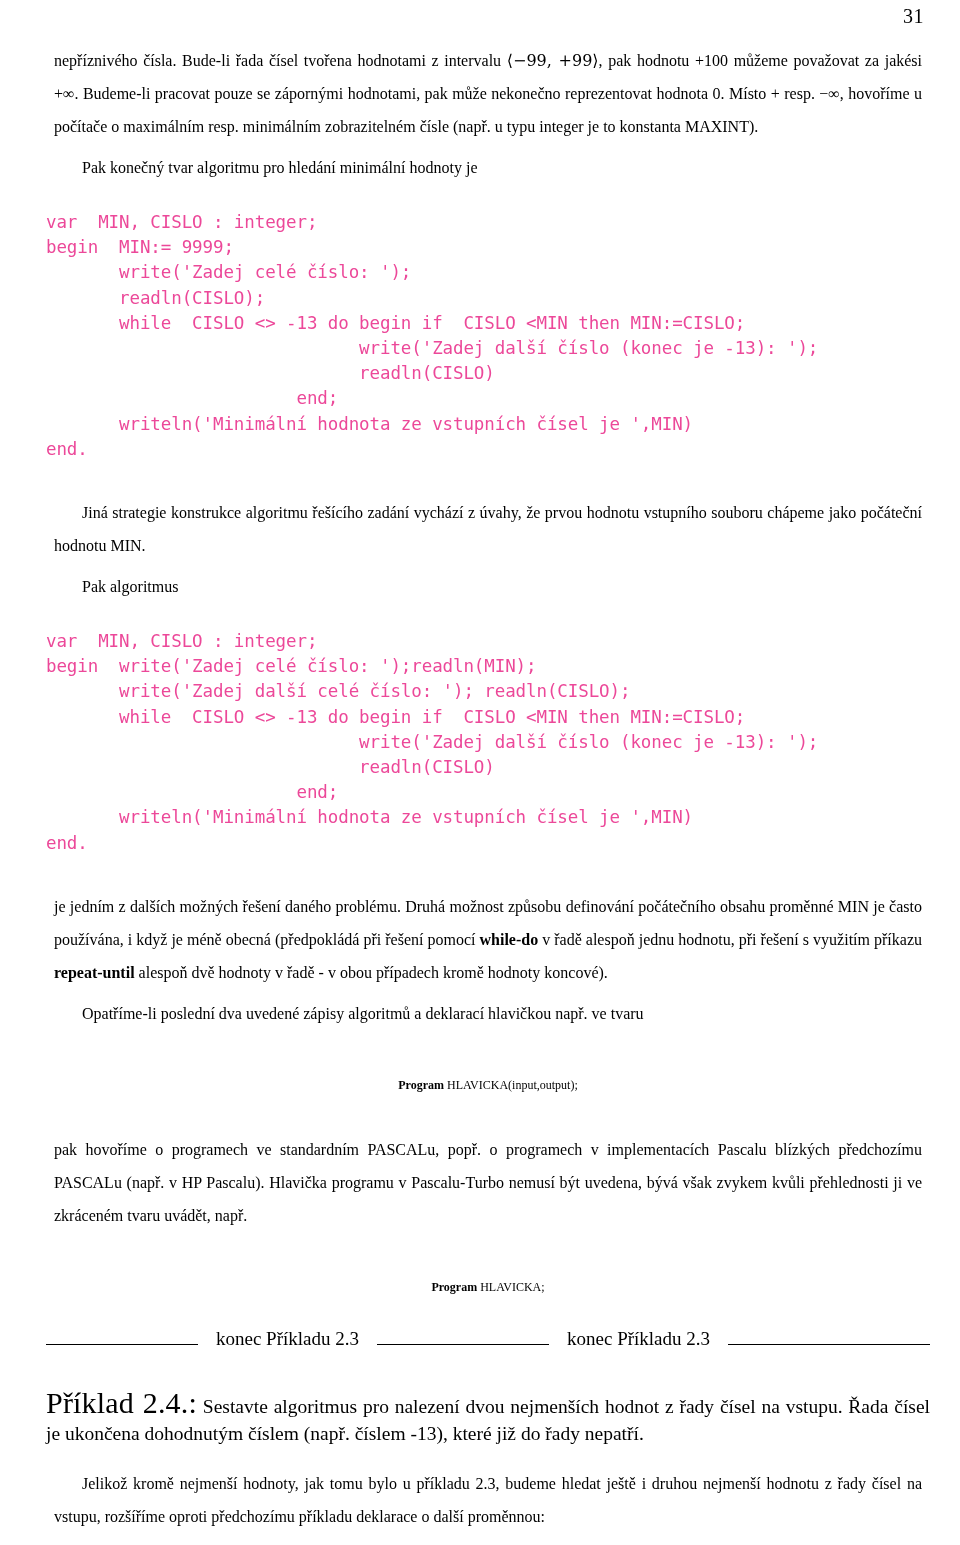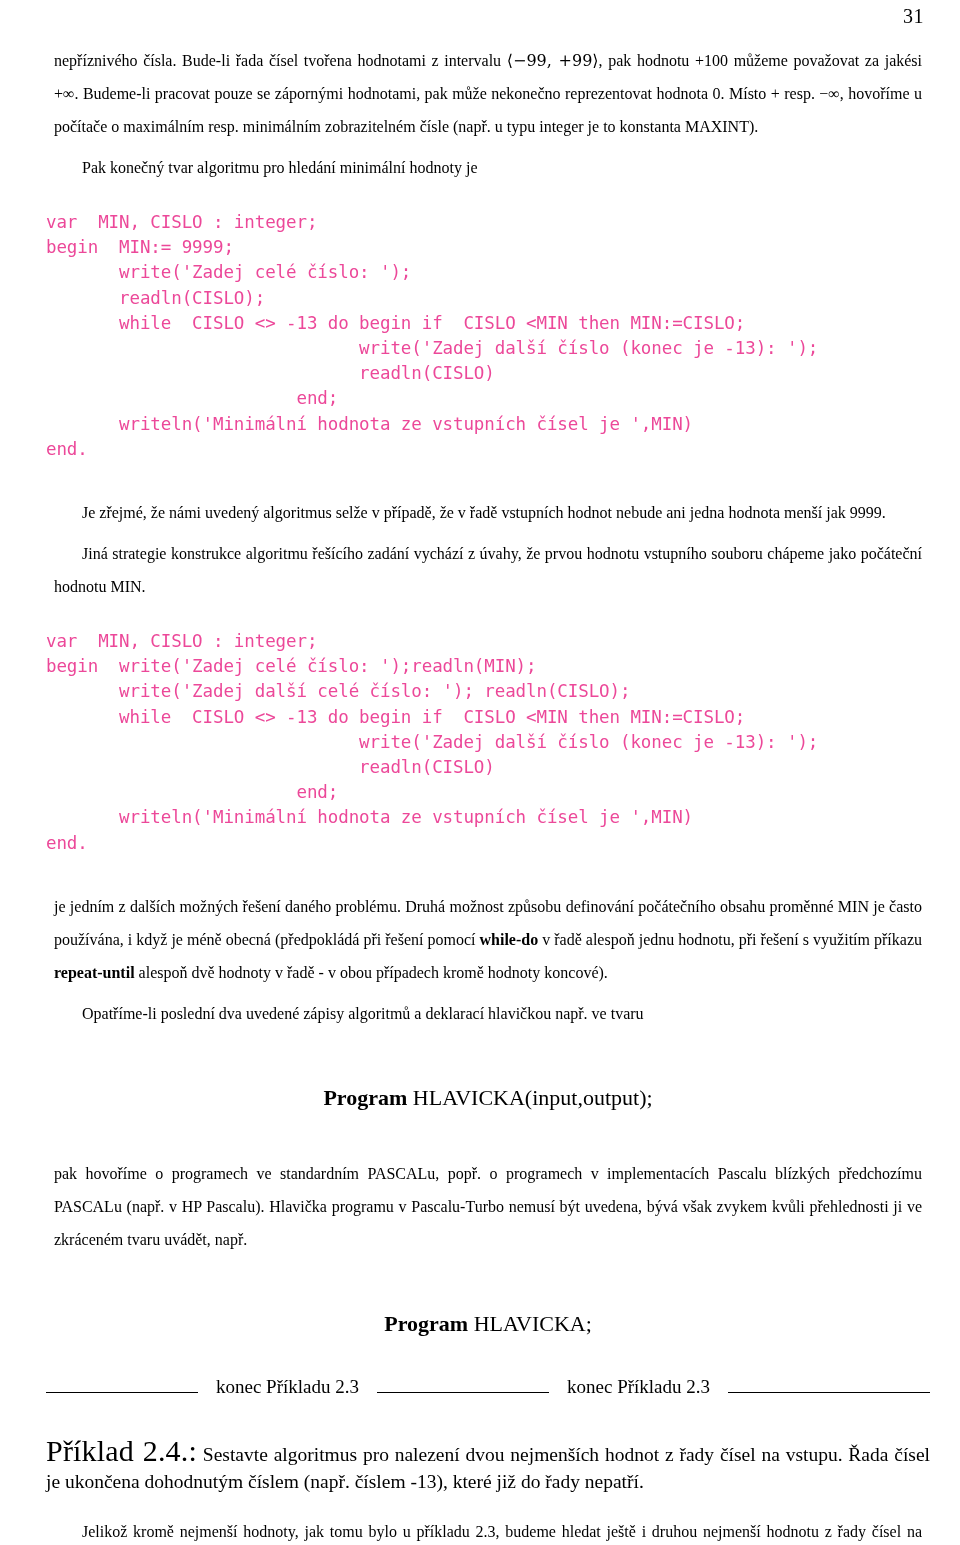--- a/index.html
+++ b/index.html
@@ -52,23 +52,23 @@
     margin: 0;
     font-family: "DejaVu Sans Mono", "Liberation Mono", monospace;
     font-size: 17.5px;
     line-height: 25.2px;
     white-space: pre;
     letter-spacing: -0.1px;
     color: #ec4899;
   }
   .centered {
     text-align: center;
-    font-size: 22px;
+    font-size: 12px;
     line-height: 27px;
-    margin: 12px;
+    margin: 0;
   }
   .centered b { font-weight: bold; }
 
   .math {
     font-family: "DejaVu Serif", serif;
   }
 
   
   .konec-row {
     display: flex;
@@ -129,22 +129,22 @@
        readln(CISLO);
        while  CISLO &lt;&gt; -13 do begin if  CISLO &lt;MIN then MIN:=CISLO;
                               write('Zadej další číslo (konec je -13): ');
                               readln(CISLO)
                         end;
        writeln('Minimální hodnota ze vstupních čísel je ',MIN)
 end.</pre>
 
     <div class="gap-lg"></div>
 
-    <p class="para indent">Je zřejmé, že námi uvedený algoritmus selže v případě, že v řadě vstupních hodnot nebude ani jedna hodnota menší jak 9999.</p>
     <p class="para indent">Jiná strategie konstrukce algoritmu řešícího zadání vychází z úvahy, že prvou hodnotu vstupního souboru chápeme jako počáteční hodnotu MIN.</p>
+    <p class="para indent">Pak algoritmus</p>
 
     <div class="gap-md"></div>
 
     <pre class="code">var  MIN, CISLO : integer;
 begin  write('Zadej celé číslo: ');readln(MIN);
        write('Zadej další celé číslo: '); readln(CISLO);
        while  CISLO &lt;&gt; -13 do begin if  CISLO &lt;MIN then MIN:=CISLO;
                               write('Zadej další číslo (konec je -13): ');
                               readln(CISLO)
                         end;

